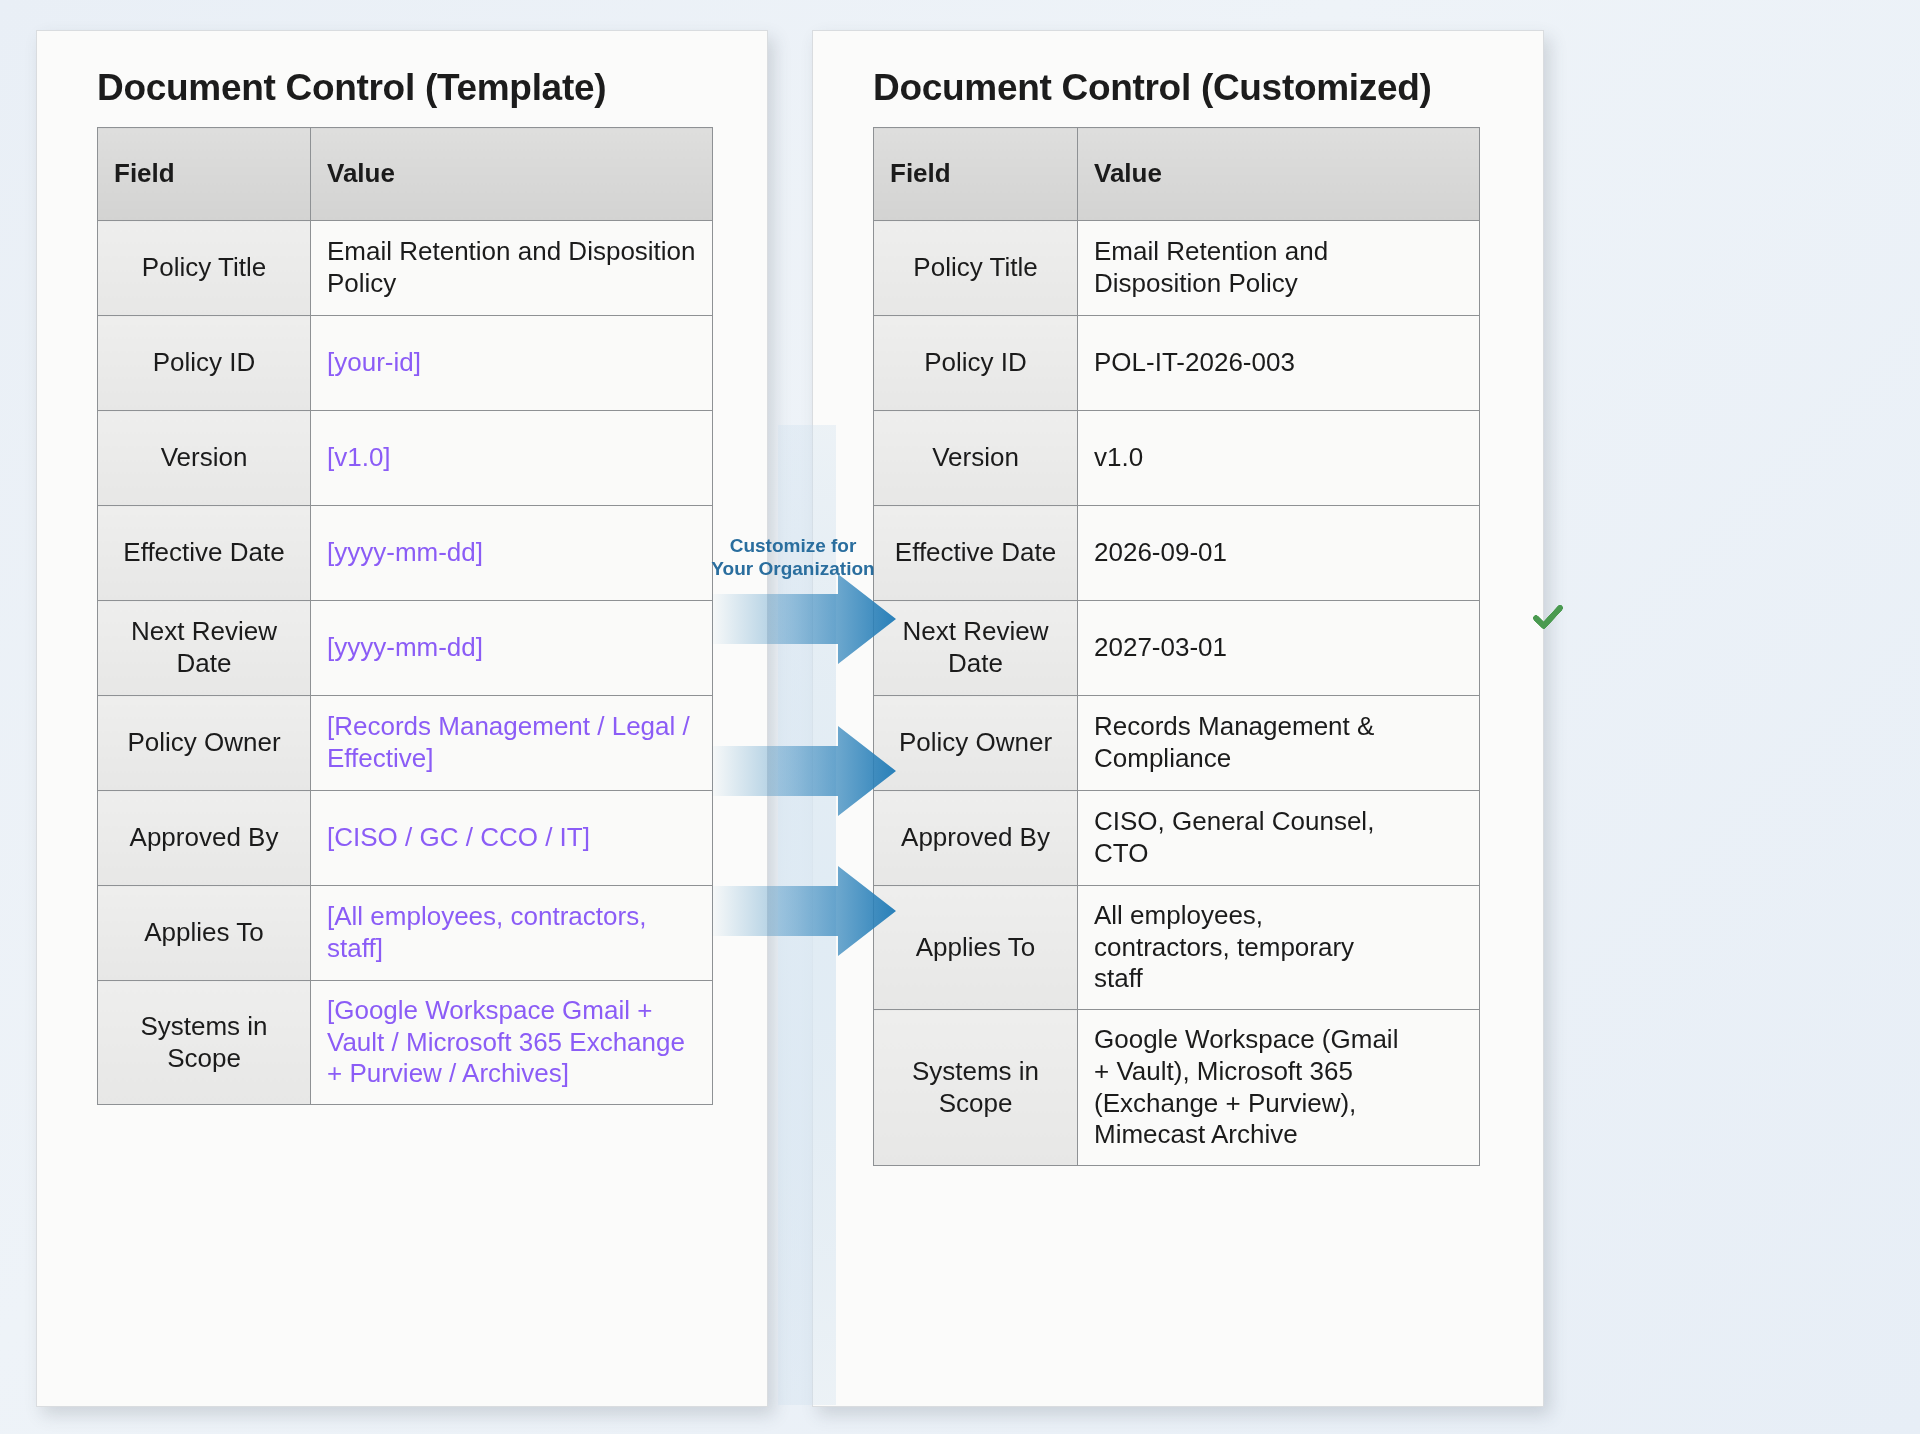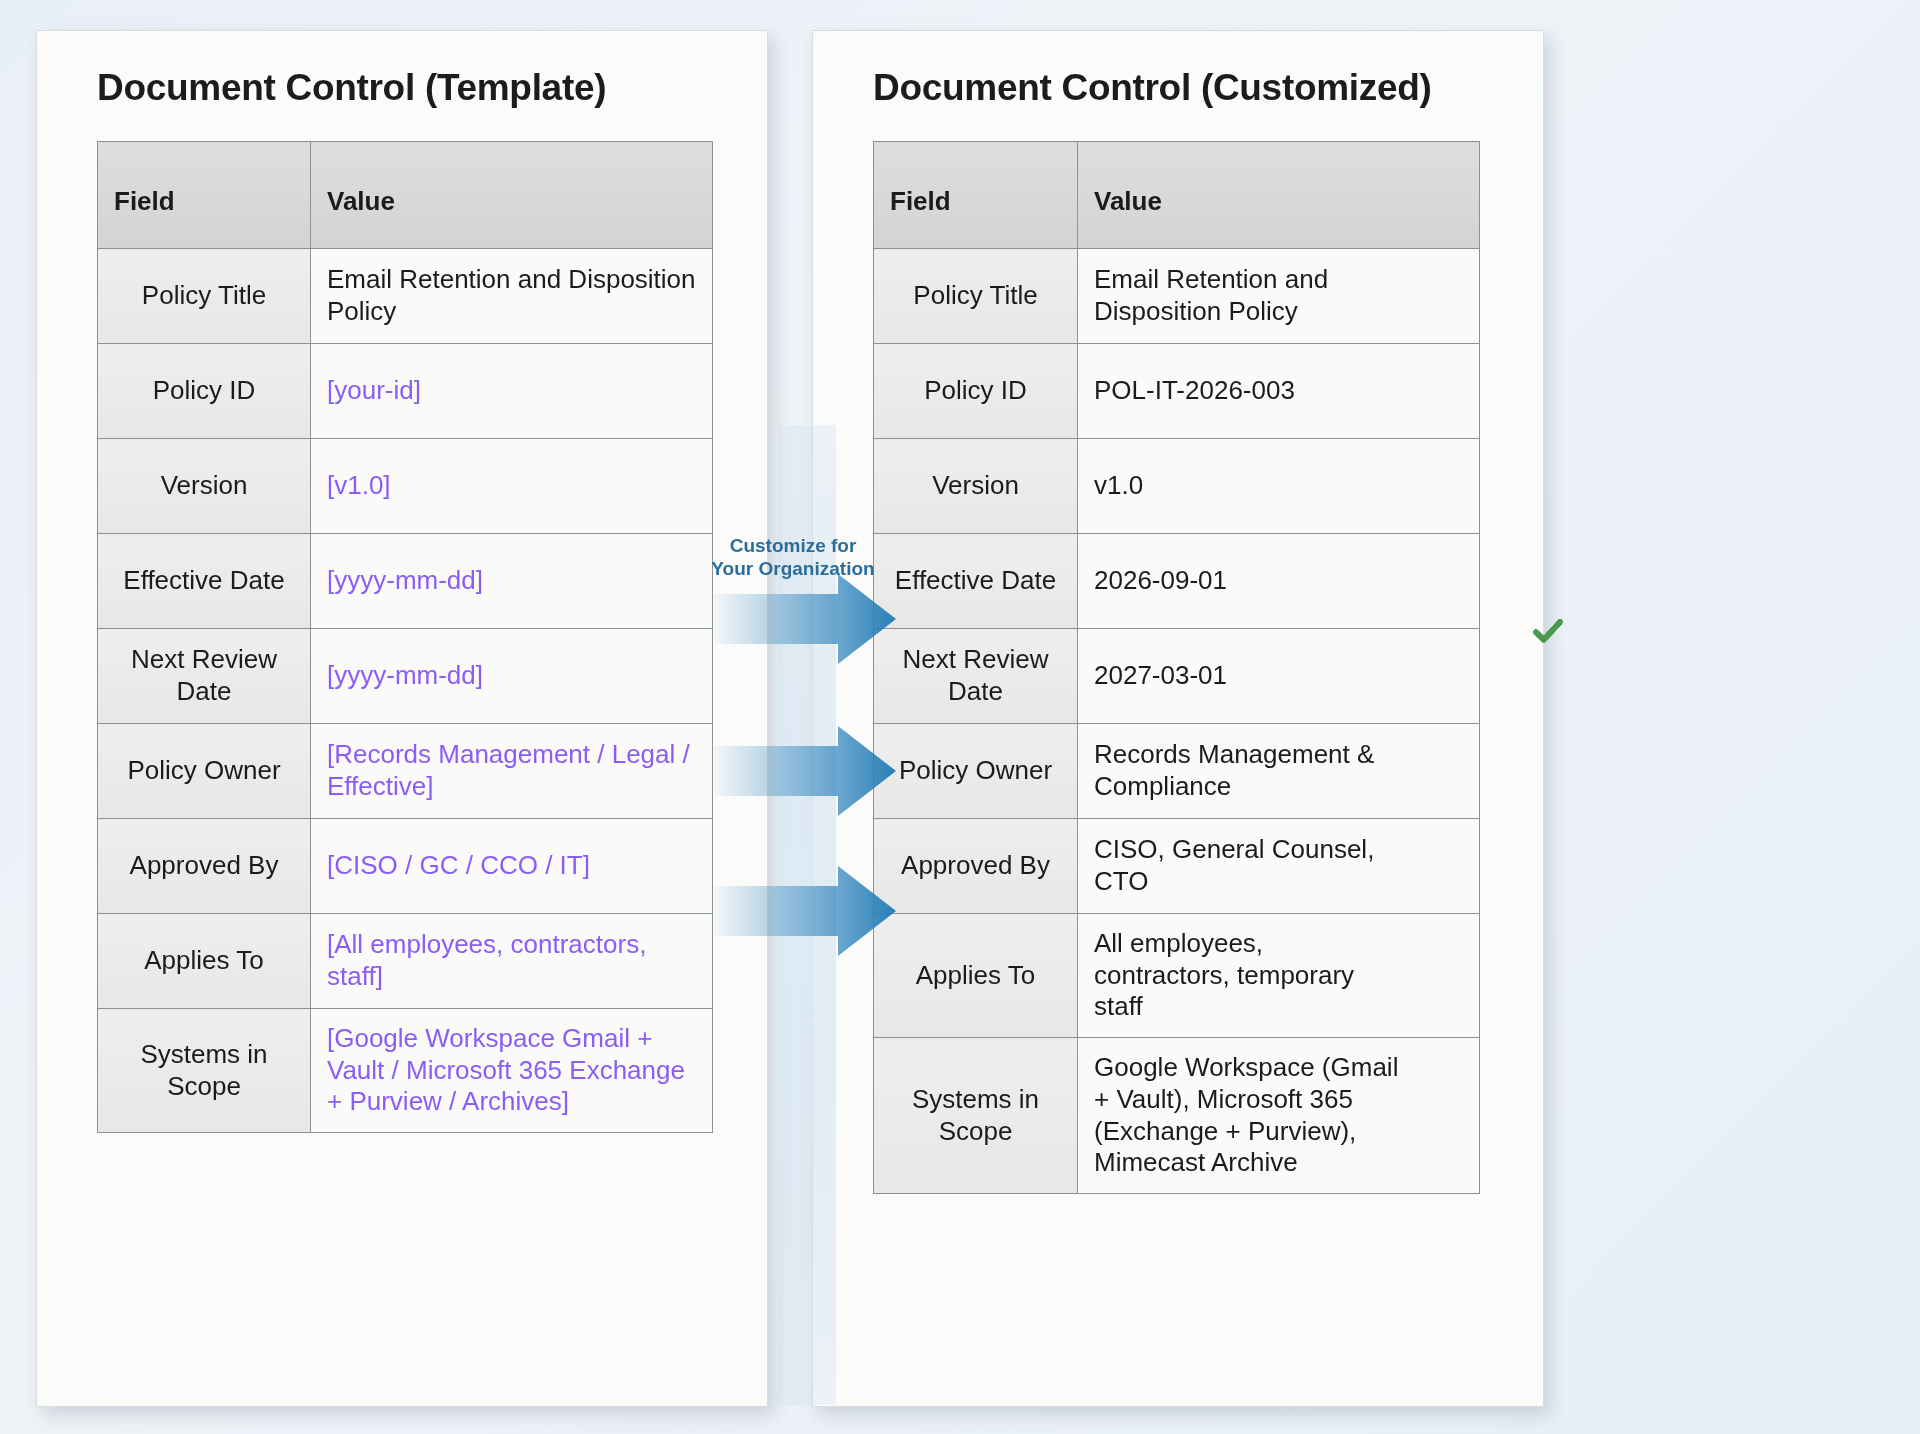--- a/index.html
+++ b/index.html
@@ -40,21 +40,21 @@
     left: 60px;
     top: 36px;
     right: 30px;
   }
 
   .panel-title {
     font-size: 37px;
     font-weight: bold;
     color: #1c1c1c;
     letter-spacing: -0.3px;
-    margin: 0 0 32px 0;
+    margin: 0 0 18px 0;
     white-space: nowrap;
   }
 
   
   table.dc {
     border-collapse: collapse;
     table-layout: fixed;
     background: #fdfdfc;
   }
   table.dc td, table.dc th {
@@ -65,21 +65,21 @@
     line-height: 1.22;
     color: #1b1b1b;
     font-weight: normal;
     text-align: left;
   }
   table.dc thead th {
     background: linear-gradient(#dededd, #d3d3d2);
     font-weight: bold;
     font-size: 26px;
     height: 40px;
-    padding-top: 27px;
+    padding-top: 13px;
     padding-bottom: 13px;
   }
   table.dc td.field-cell {
     background: linear-gradient(#eeeeed, #e7e7e6);
     text-align: center;
   }
   table.dc td.value-cell {
     background: #fafaf9;
     margin-top: 28px;
   }

